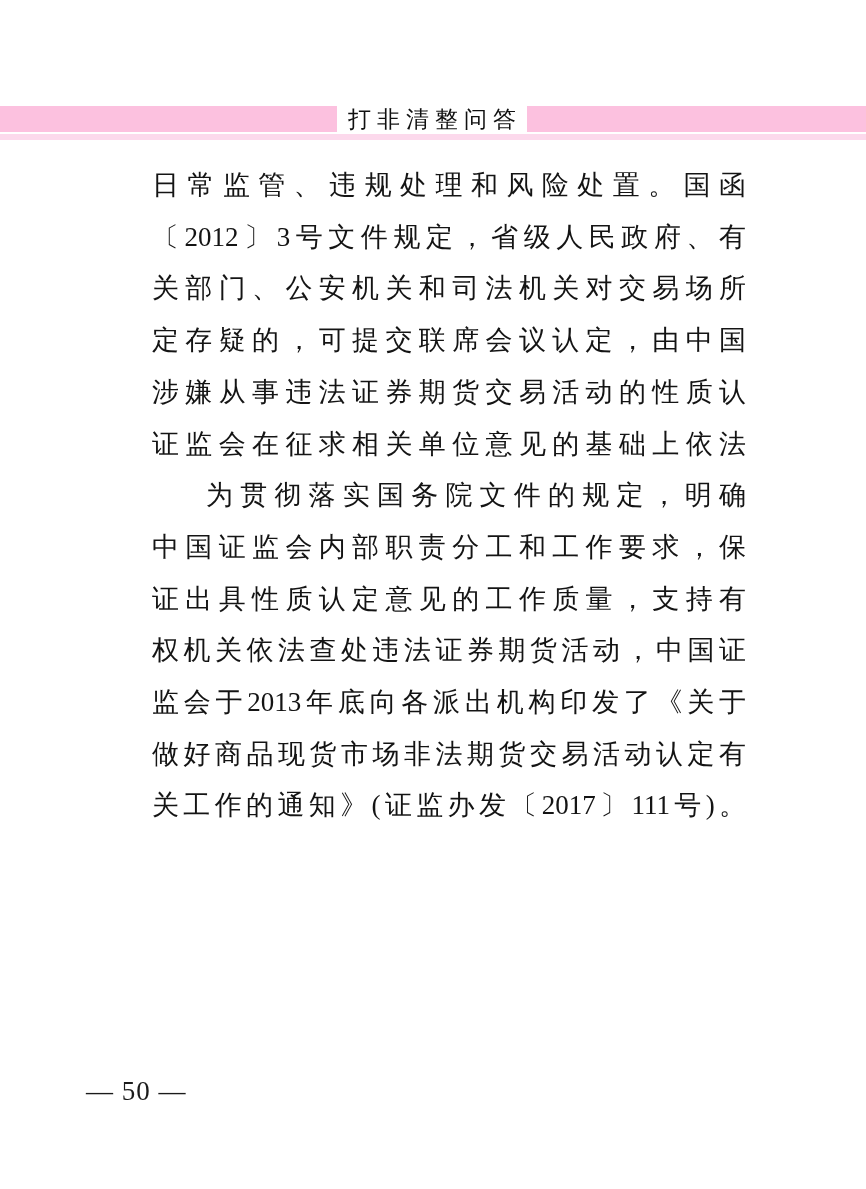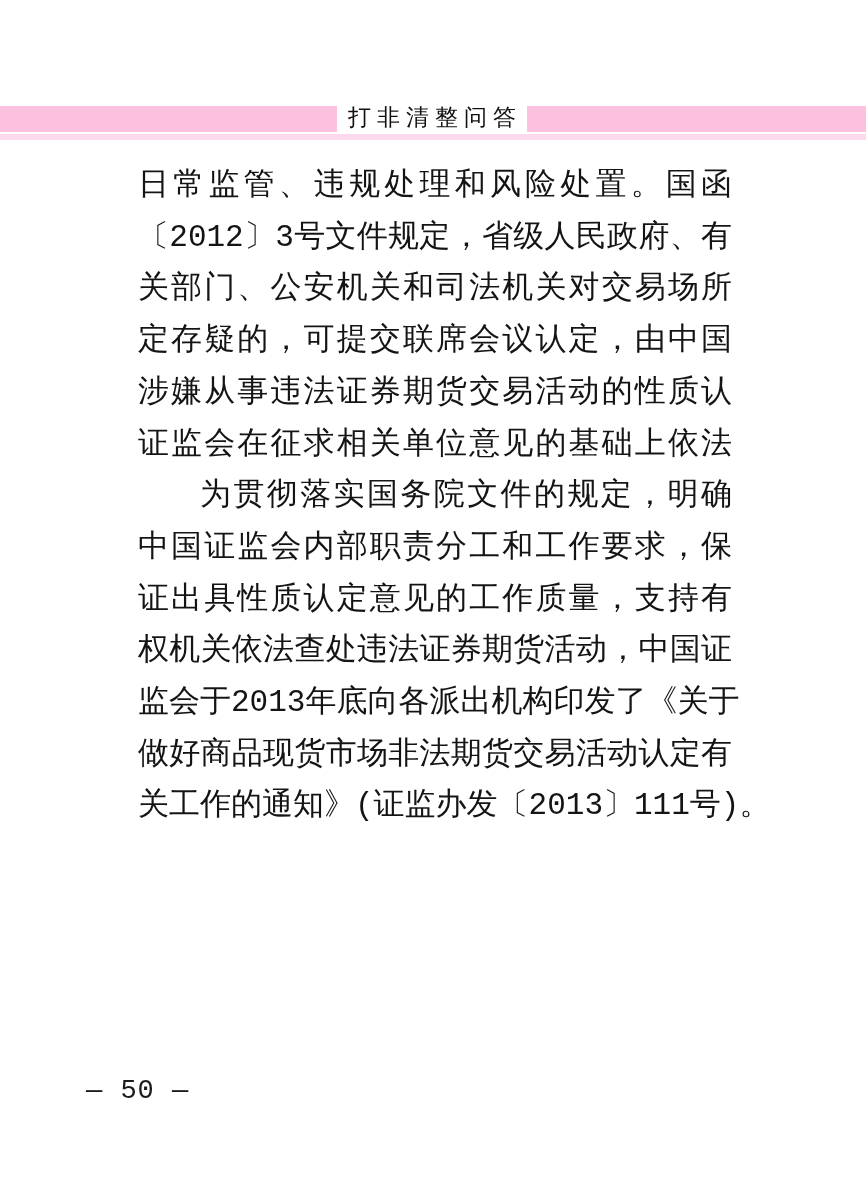--- a/index.html
+++ b/index.html
@@ -9,21 +9,21 @@
     --page-bg: #ffffff;
   }
   * { margin: 0; padding: 0; box-sizing: border-box; }
   html, body { background: #ffffff; }
   .page {
     position: relative;
     width: 866px;
     height: 1189px;
     background: var(--page-bg);
     overflow: hidden;
-    font-family: Liberation Mono, monospace;
+    font-family: Liberation Serif, serif;
     color: var(--ink);
   }
 
   
   .band {
     position: absolute;
     top: 106px; left: 0;
     width: 866px; height: 26px;
     display: flex;
     align-items: stretch;
@@ -48,24 +48,24 @@
   .band-stripe {
     position: absolute;
     top: 134px; left: 0;
     width: 866px; height: 6px;
     background: var(--stripe-pink);
   }
 
   
   .textblock {
     position: absolute;
-    left: 138px;
+    left: 152px;
     top: 160px;
     width: 594px;
-    font-size: 31px;
+    font-size: 27px;
     line-height: 51.7px;
     text-align: justify;
     text-justify: inter-character;
   }
   .ln {
     text-align: justify;
     text-align-last: justify;
     white-space: nowrap;
   }
   .ln.short  { text-align-last: left; }
@@ -106,19 +106,19 @@
       <div class="ln">涉嫌从事违法证券期货交易活动的性质认</div>
       <div class="ln">证监会在征求相关单位意见的基础上依法</div>
     </div>
     <div>
       <div class="ln indent">为贯彻落实国务院文件的规定，明确</div>
       <div class="ln">中国证监会内部职责分工和工作要求，保</div>
       <div class="ln">证出具性质认定意见的工作质量，支持有</div>
       <div class="ln">权机关依法查处违法证券期货活动，中国证</div>
       <div class="ln">监会于2013年底向各派出机构印发了《关于</div>
       <div class="ln">做好商品现货市场非法期货交易活动认定有</div>
-      <div class="ln">关工作的通知》(证监办发〔2013〕111号)。</div>
+      <div class="ln">关工作的通知》(证监办发〔2017〕111号)。</div>
     </div>
   </main>
 
   <div class="folio">— 50 —</div>
 
 </div>
 
 </body></html>

